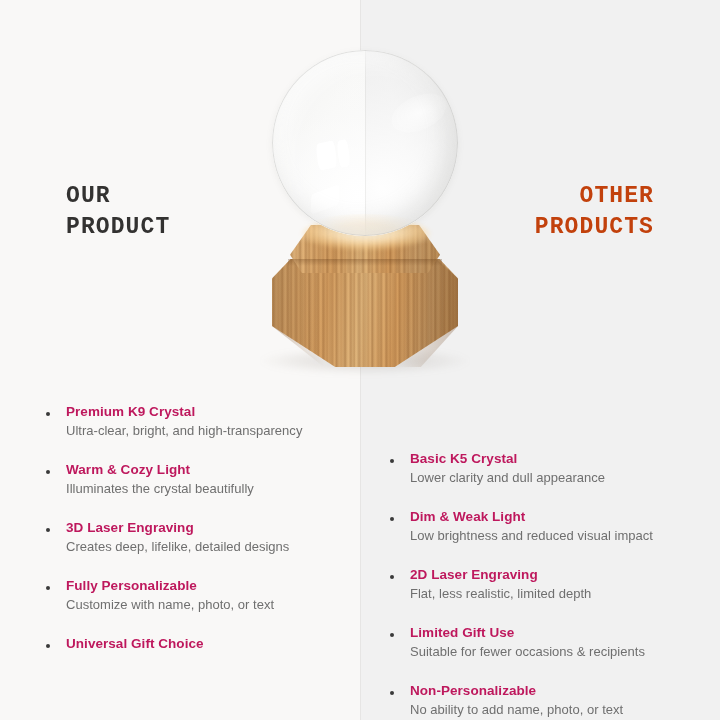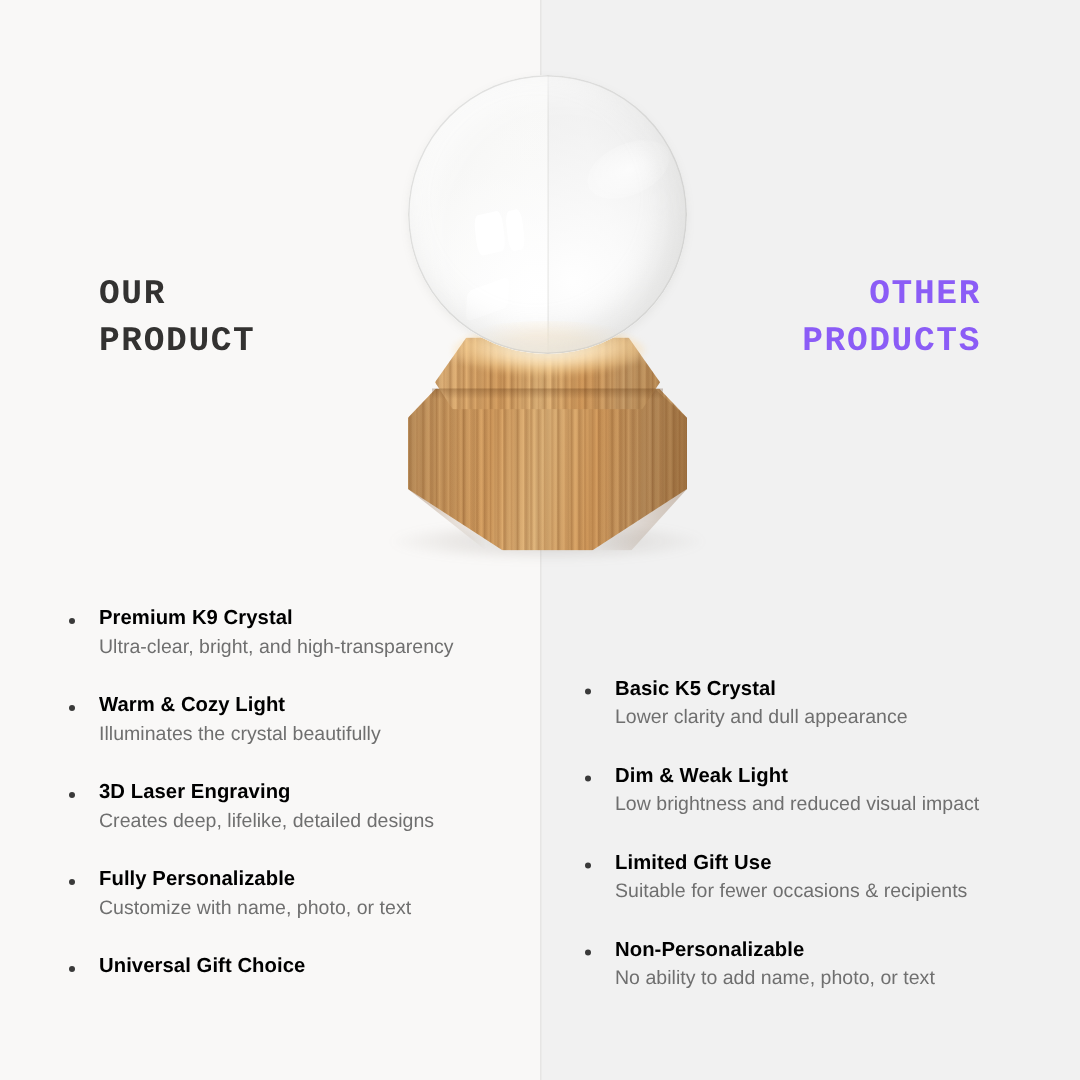--- a/index.html
+++ b/index.html
@@ -53,21 +53,21 @@
   }
   .heading-left {
     left: 66px;
     top: 181px;
     color: #333231;
     text-align: left;
   }
   .heading-right {
     right: 66px;
     top: 181px;
-    color: #8b5cf6;
+    color: #c2410c;
     text-align: right;
     margin-left: 23px;
   }
 
   
   .product {
     position: absolute;
     left: 250px;
     top: 40px;
     width: 230px;
@@ -298,21 +298,21 @@
     left: 0;
     top: 9px;
     width: 4px;
     height: 4px;
     border-radius: 50%;
     background: #3a3a3a;
   }
   .feature-title {
     font-size: 13.5px;
     font-weight: bold;
-    color: #000000;
+    color: #be185d;
     line-height: 17px;
     letter-spacing: 0.05px;
   }
   .feature-desc {
     font-size: 13px;
     color: #6f6f6f;
     line-height: 18px;
     margin-top: 2px;
     letter-spacing: 0.02px;
   }
@@ -391,20 +391,25 @@
       <div class="feature-title">Basic K5 Crystal</div>
       <div class="feature-desc">Lower clarity and dull appearance</div>
     </div>
     <div class="feature">
       <span class="bullet"></span>
       <div class="feature-title">Dim &amp; Weak Light</div>
       <div class="feature-desc">Low brightness and reduced visual impact</div>
     </div>
     <div class="feature">
       <span class="bullet"></span>
+      <div class="feature-title">2D Laser Engraving</div>
+      <div class="feature-desc">Flat, less realistic, limited depth</div>
+    </div>
+    <div class="feature">
+      <span class="bullet"></span>
       <div class="feature-title">Limited Gift Use</div>
       <div class="feature-desc">Suitable for fewer occasions &amp; recipients</div>
     </div>
     <div class="feature">
       <span class="bullet"></span>
       <div class="feature-title">Non-Personalizable</div>
       <div class="feature-desc">No ability to add name, photo, or text</div>
     </div>
   </div>
 

